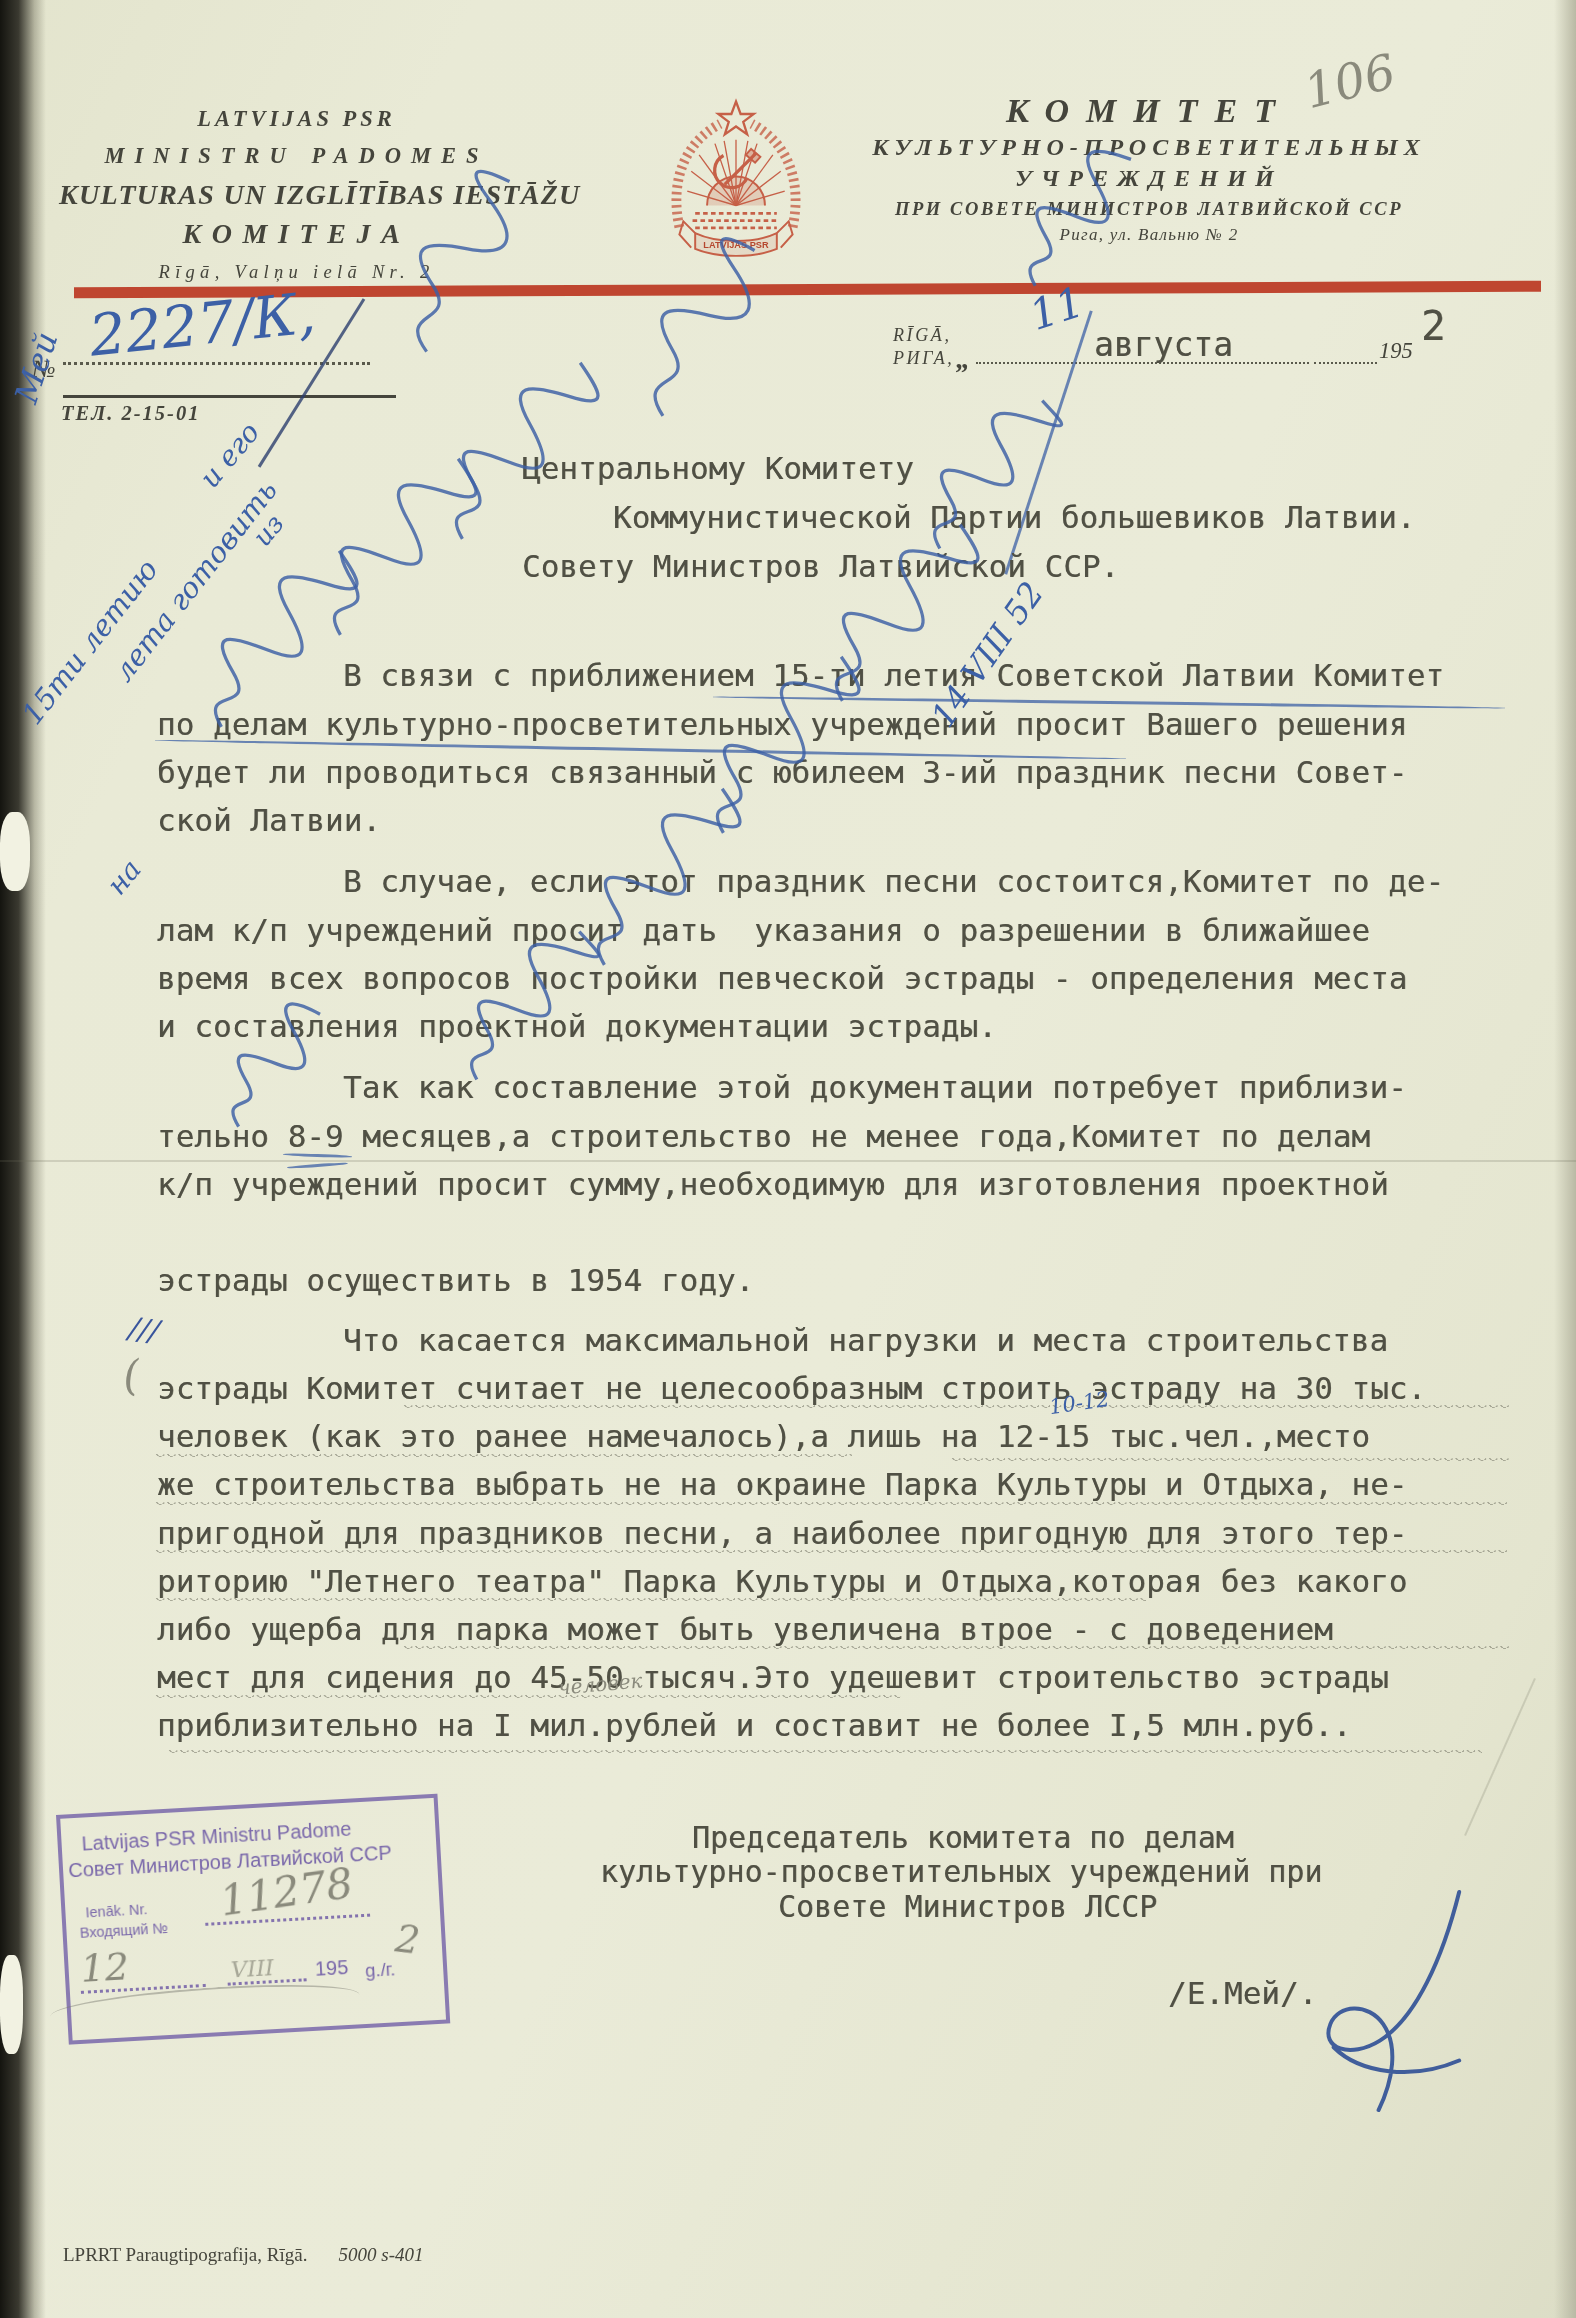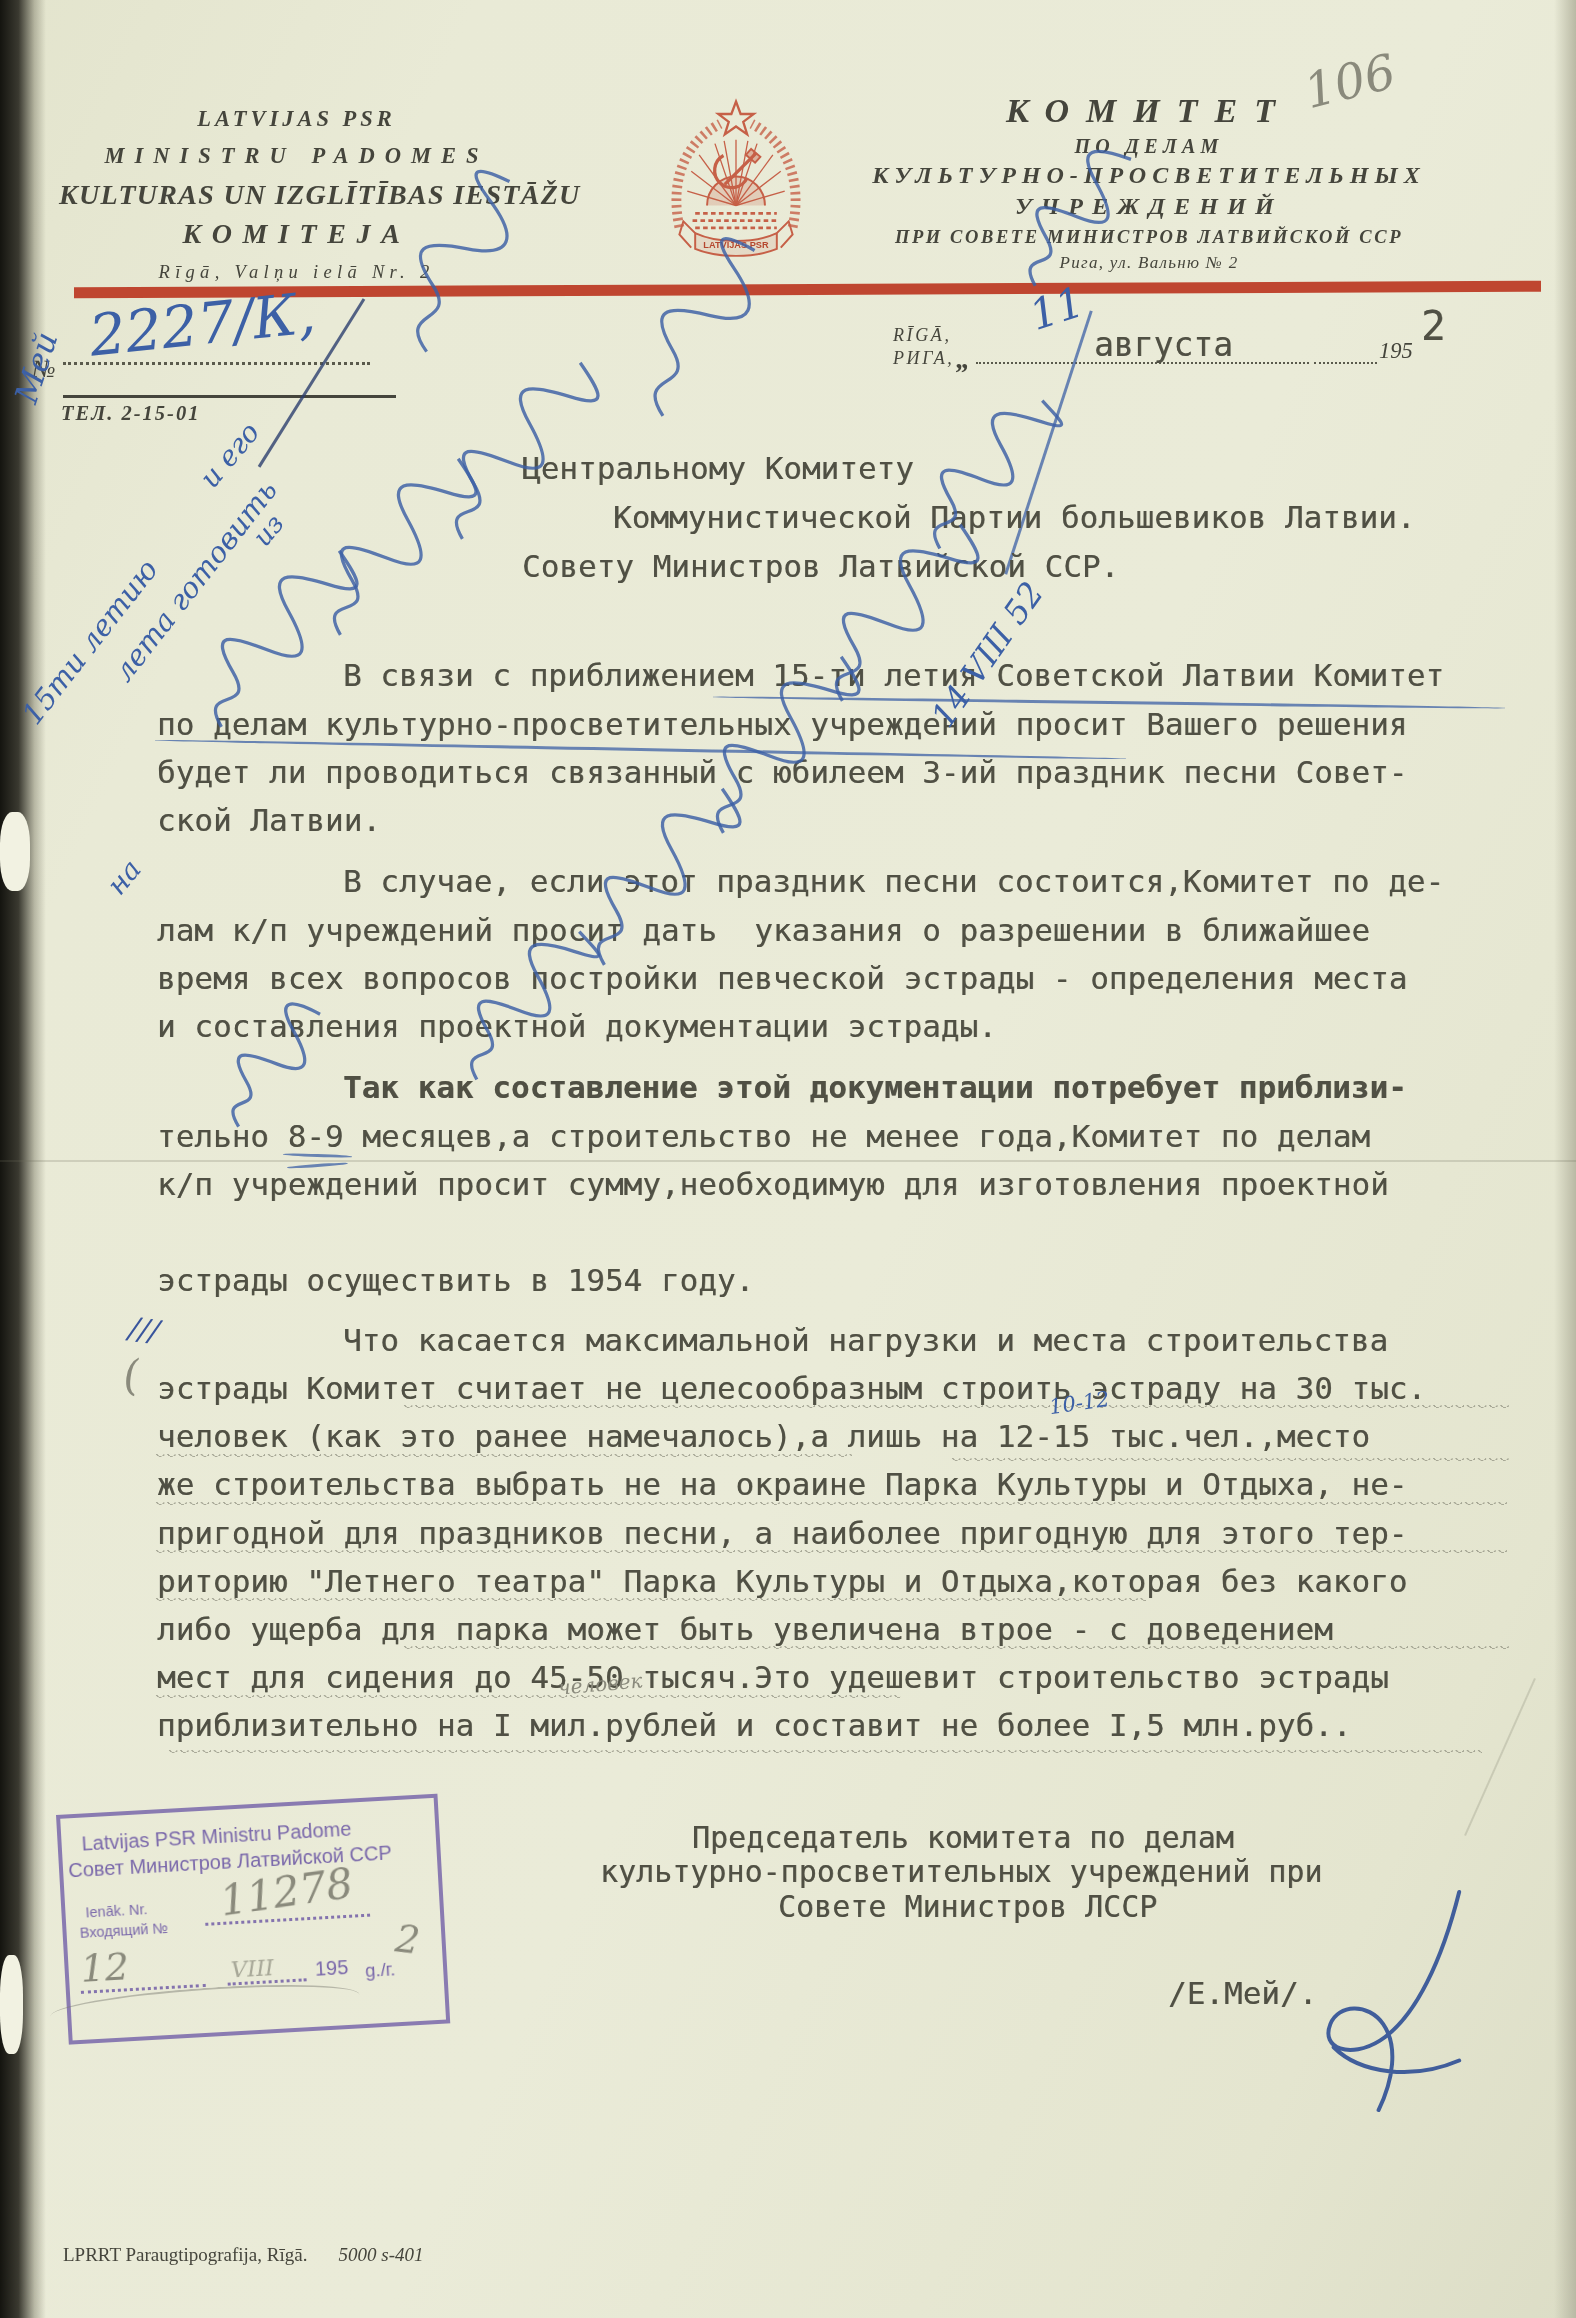--- a/index.html
+++ b/index.html
@@ -83,21 +83,20 @@
         <path d="M58,214 C92,230 148,230 182,214 L182,238 C148,252 92,252 58,238 Z" fill="rgba(192,72,47,.12)"></path>
         <path d="M58,214 L40,196 L34,216 L52,236"></path>
           <path d="M182,214 L200,196 L206,216 L188,236"></path>
       </g>
       <text x="120" y="236" text-anchor="middle" font-size="14" fill="#b5472e" font-family="Liberation Sans, sans-serif" font-weight="bold">LATVIJAS PSR</text>
     </svg>
   </div>
 
   <div class="abs" style="left:822px;top:92px;width:654px;text-align:center;">
     <div class="lh" style="font-size:34px;letter-spacing:17px;">КОМИТЕТ</div>
-    <div class="lh" style="font-size:20px;letter-spacing:5.3px;margin-top:5.3px;">ПО ДЕЛАМ</div>
     <div class="lh" style="font-size:24px;letter-spacing:6px;margin-top:4px;">КУЛЬТУРНО-ПРОСВЕТИТЕЛЬНЫХ</div>
     <div class="lh" style="font-size:24px;letter-spacing:9.2px;margin-top:4px;">УЧРЕЖДЕНИЙ</div>
     <div class="lh" style="font-size:18.5px;letter-spacing:2.6px;margin-top:6.6px;">ПРИ СОВЕТЕ МИНИСТРОВ ЛАТВИЙСКОЙ ССР</div>
     <div class="lh" style="font-size:17px;letter-spacing:1.3px;margin-top:5.3px;font-weight:normal;">Рига, ул. Вальню № 2</div>
   </div>
 
   <div class="hand pencil" style="left:1304px;top:53px;font-size:48px;transform:rotate(-14deg);">106</div>
 
   <div class="redrule"></div>
 
@@ -126,21 +125,21 @@
   <div class="t body-line" style="top:660px;padding-left:186px;">В связи с приближением 15-ти летия Советской Латвии Комитет</div>
   <div class="t body-line" style="top:709px;">по делам культурно-просветительных учреждений просит Вашего решения</div>
   <div class="t body-line" style="top:757px;">будет ли проводиться связанный с юбилеем 3-ий праздник песни Совет-</div>
   <div class="t body-line" style="top:805px;">ской Латвии.</div>
 
   <div class="t body-line" style="top:866px;padding-left:186px;">В случае, если этот праздник песни состоится,Комитет по де-</div>
   <div class="t body-line" style="top:915px;">лам к/п учреждений просит дать  указания о разрешении в ближайшее</div>
   <div class="t body-line" style="top:963px;">время всех вопросов постройки певческой эстрады - определения места</div>
   <div class="t body-line" style="top:1011px;">и составления проектной документации эстрады.</div>
 
-  <div class="t body-line" style="top:1072px;padding-left:186px;font-weight:bold;">Так как составление этой документации потребует приблизи-</div>
+  <div class="t body-line" style="top:1072px;padding-left:186px;">Так как составление этой документации потребует приблизи-</div>
   <div class="t body-line" style="top:1121px;">тельно 8-9 месяцев,а строительство не менее года,Комитет по делам</div>
   <div class="t body-line" style="top:1169px;">к/п учреждений просит сумму,необходимую для изготовления проектной</div>
   <div class="t body-line" style="top:1265px;">эстрады осуществить в 1954 году.</div>
 
   <div class="t body-line" style="top:1325px;padding-left:186px;">Что касается максимальной нагрузки и места строительства</div>
   <div class="t body-line" style="top:1373px;">эстрады Комитет считает не целесообразным строить эстраду на 30 тыс.</div>
   <div class="t body-line" style="top:1421px;">человек (как это ранее намечалось),а лишь на 12-15 тыс.чел.,место</div>
   <div class="t body-line" style="top:1469px;">же строительства выбрать не на окраине Парка Культуры и Отдыха, не-</div>
   <div class="t body-line" style="top:1518px;">пригодной для праздников песни, а наиболее пригодную для этого тер-</div>
   <div class="t body-line" style="top:1566px;">риторию "Летнего театра" Парка Культуры и Отдыха,которая без какого</div>

